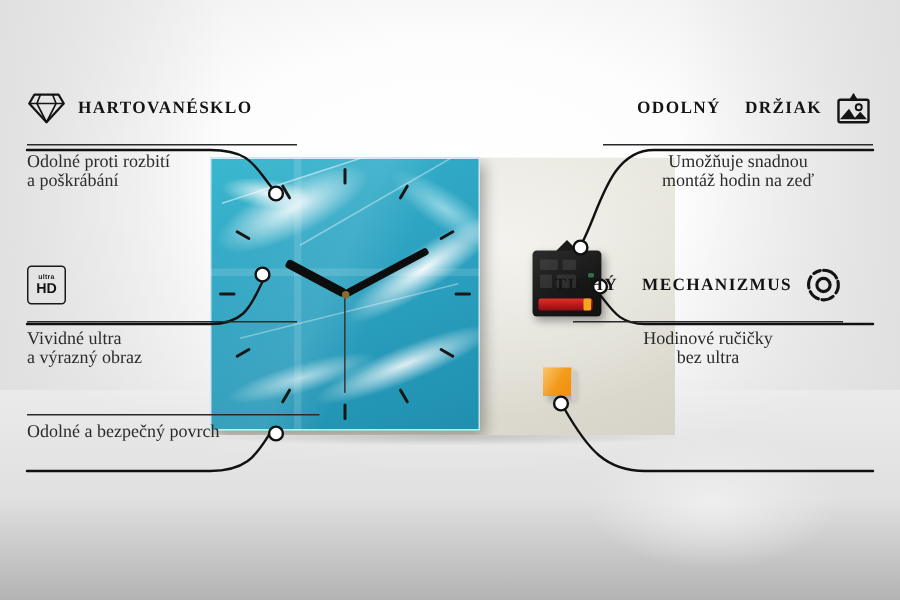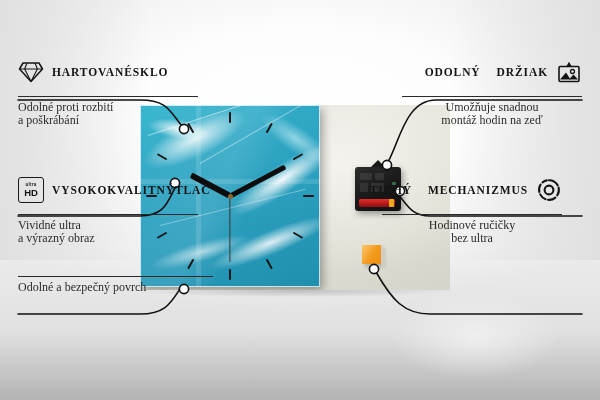--- a/index.html
+++ b/index.html
@@ -262,24 +262,20 @@
   </div>
 
   <div class="feat left" style="left:18px;top:170px;width:180px;">
     <div class="row">
       <div class="ico">
         <div class="hdbox">
           <div class="u">ultra</div>
           <div class="h">HD</div>
         </div>
       </div>
-      <div class="titles">
-        <div class="t1">VYSOKOKVALITNÝ</div>
-        <div class="t2">TLAČ</div>
-      </div>
     </div>
     <div class="rule"></div>
     <div class="d1">Vividné ultra</div>
     <div class="d2">a výrazný obraz</div>
   </div>
 
   <div class="feat left" style="left:18px;top:272px;width:195px;">
     <div class="rule"></div>
     <div class="d1">Odolné a bezpečný povrch</div>
     <div class="d2"></div>

